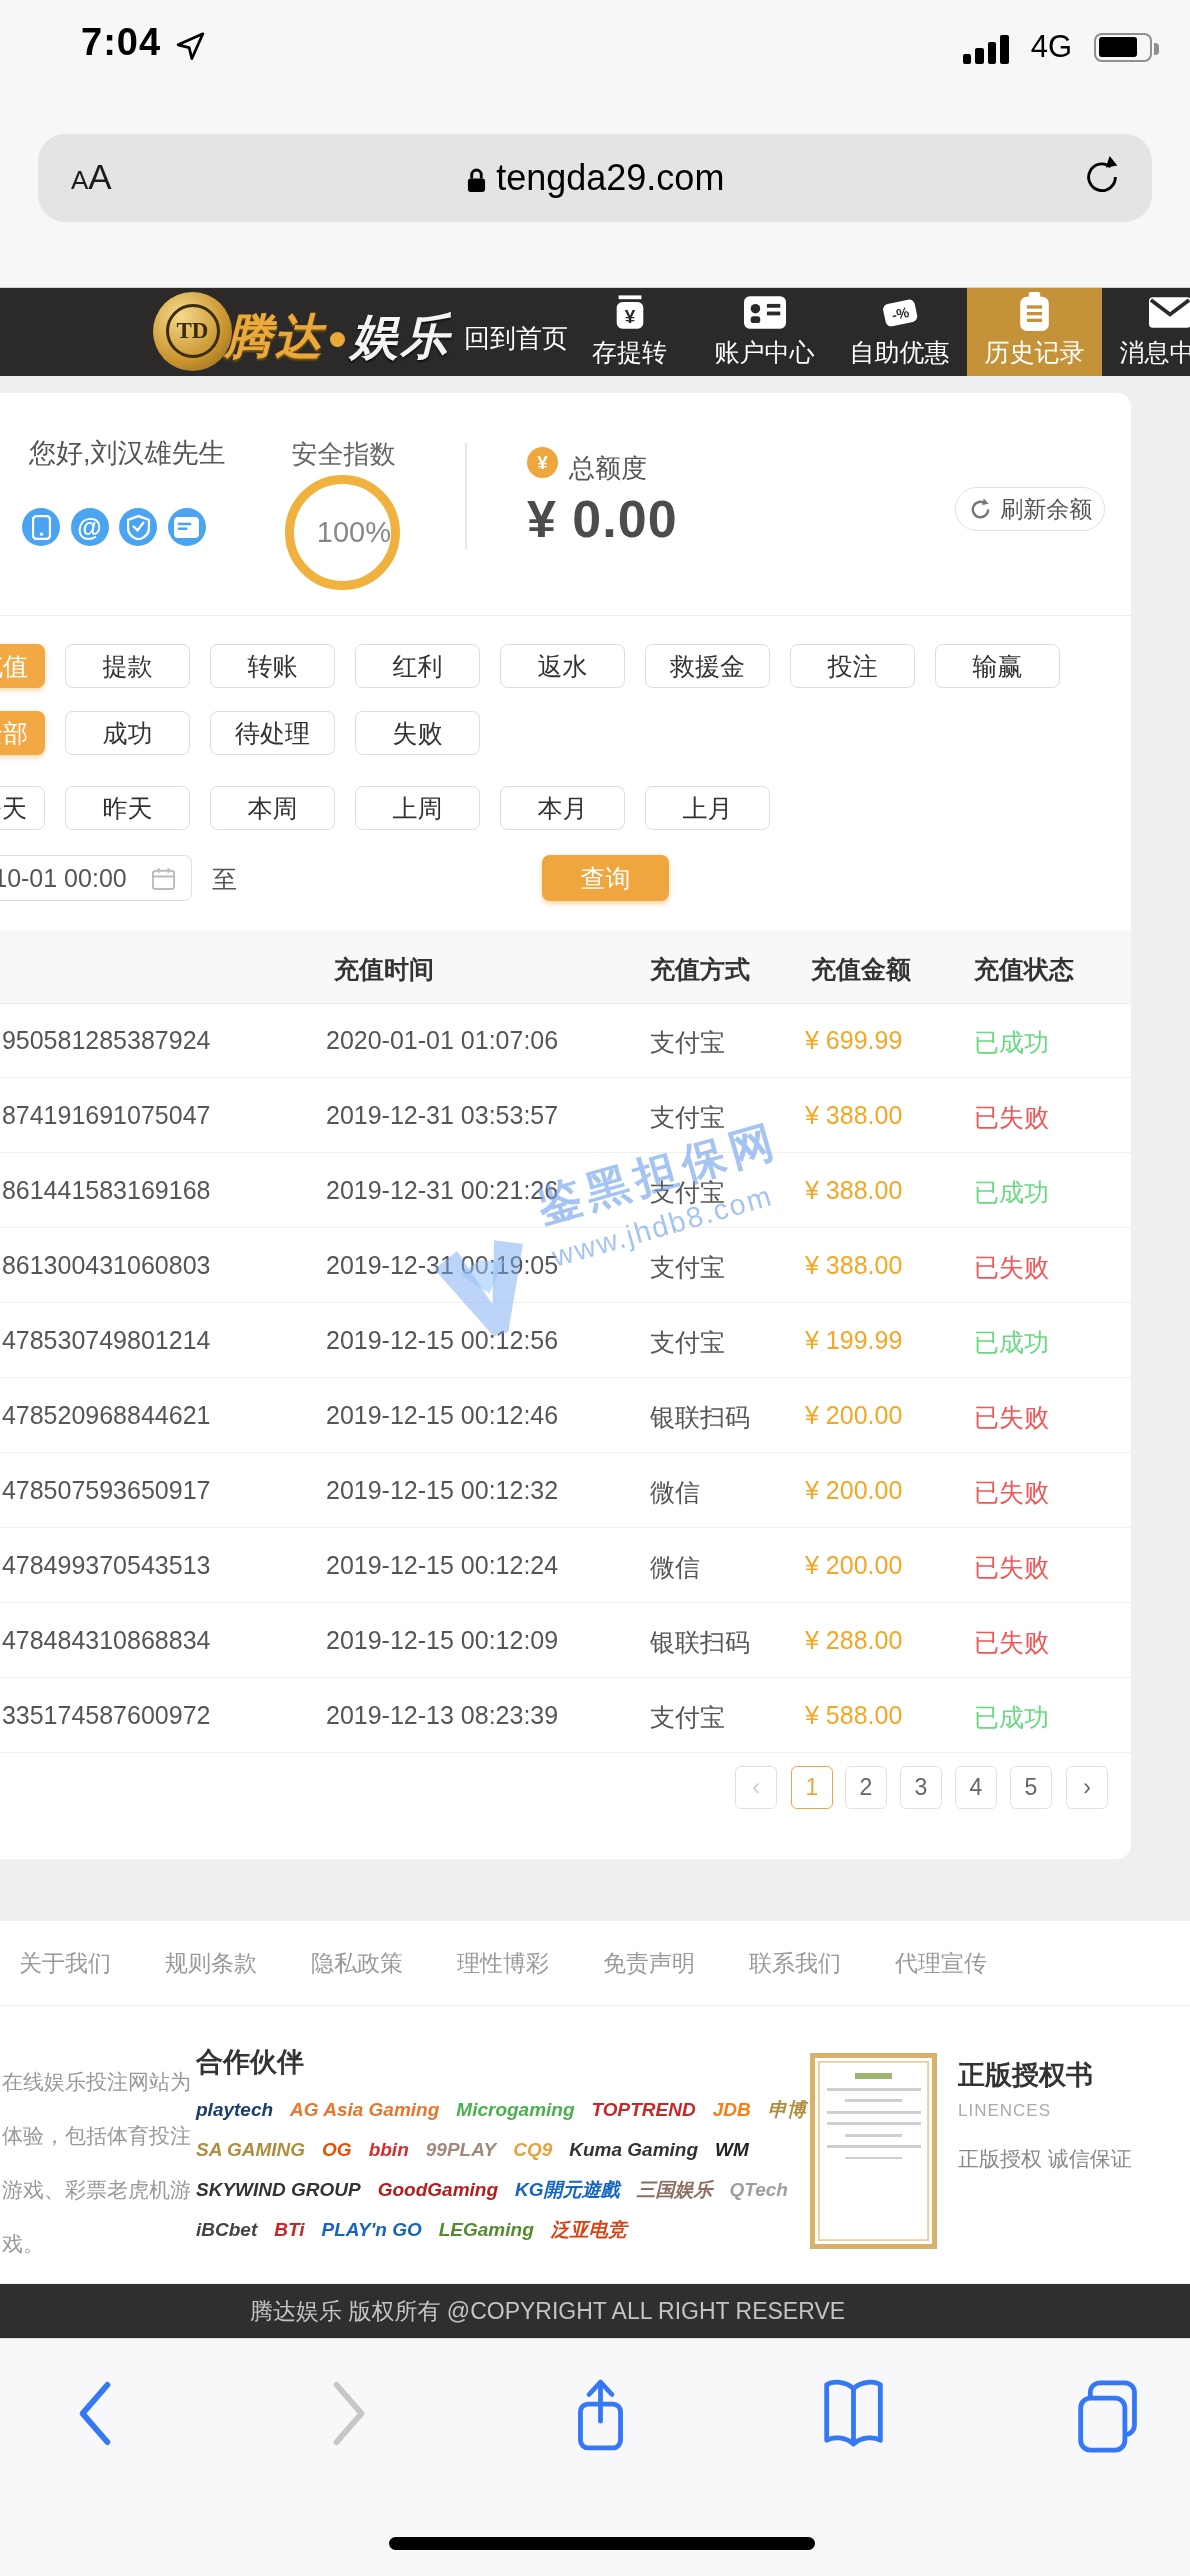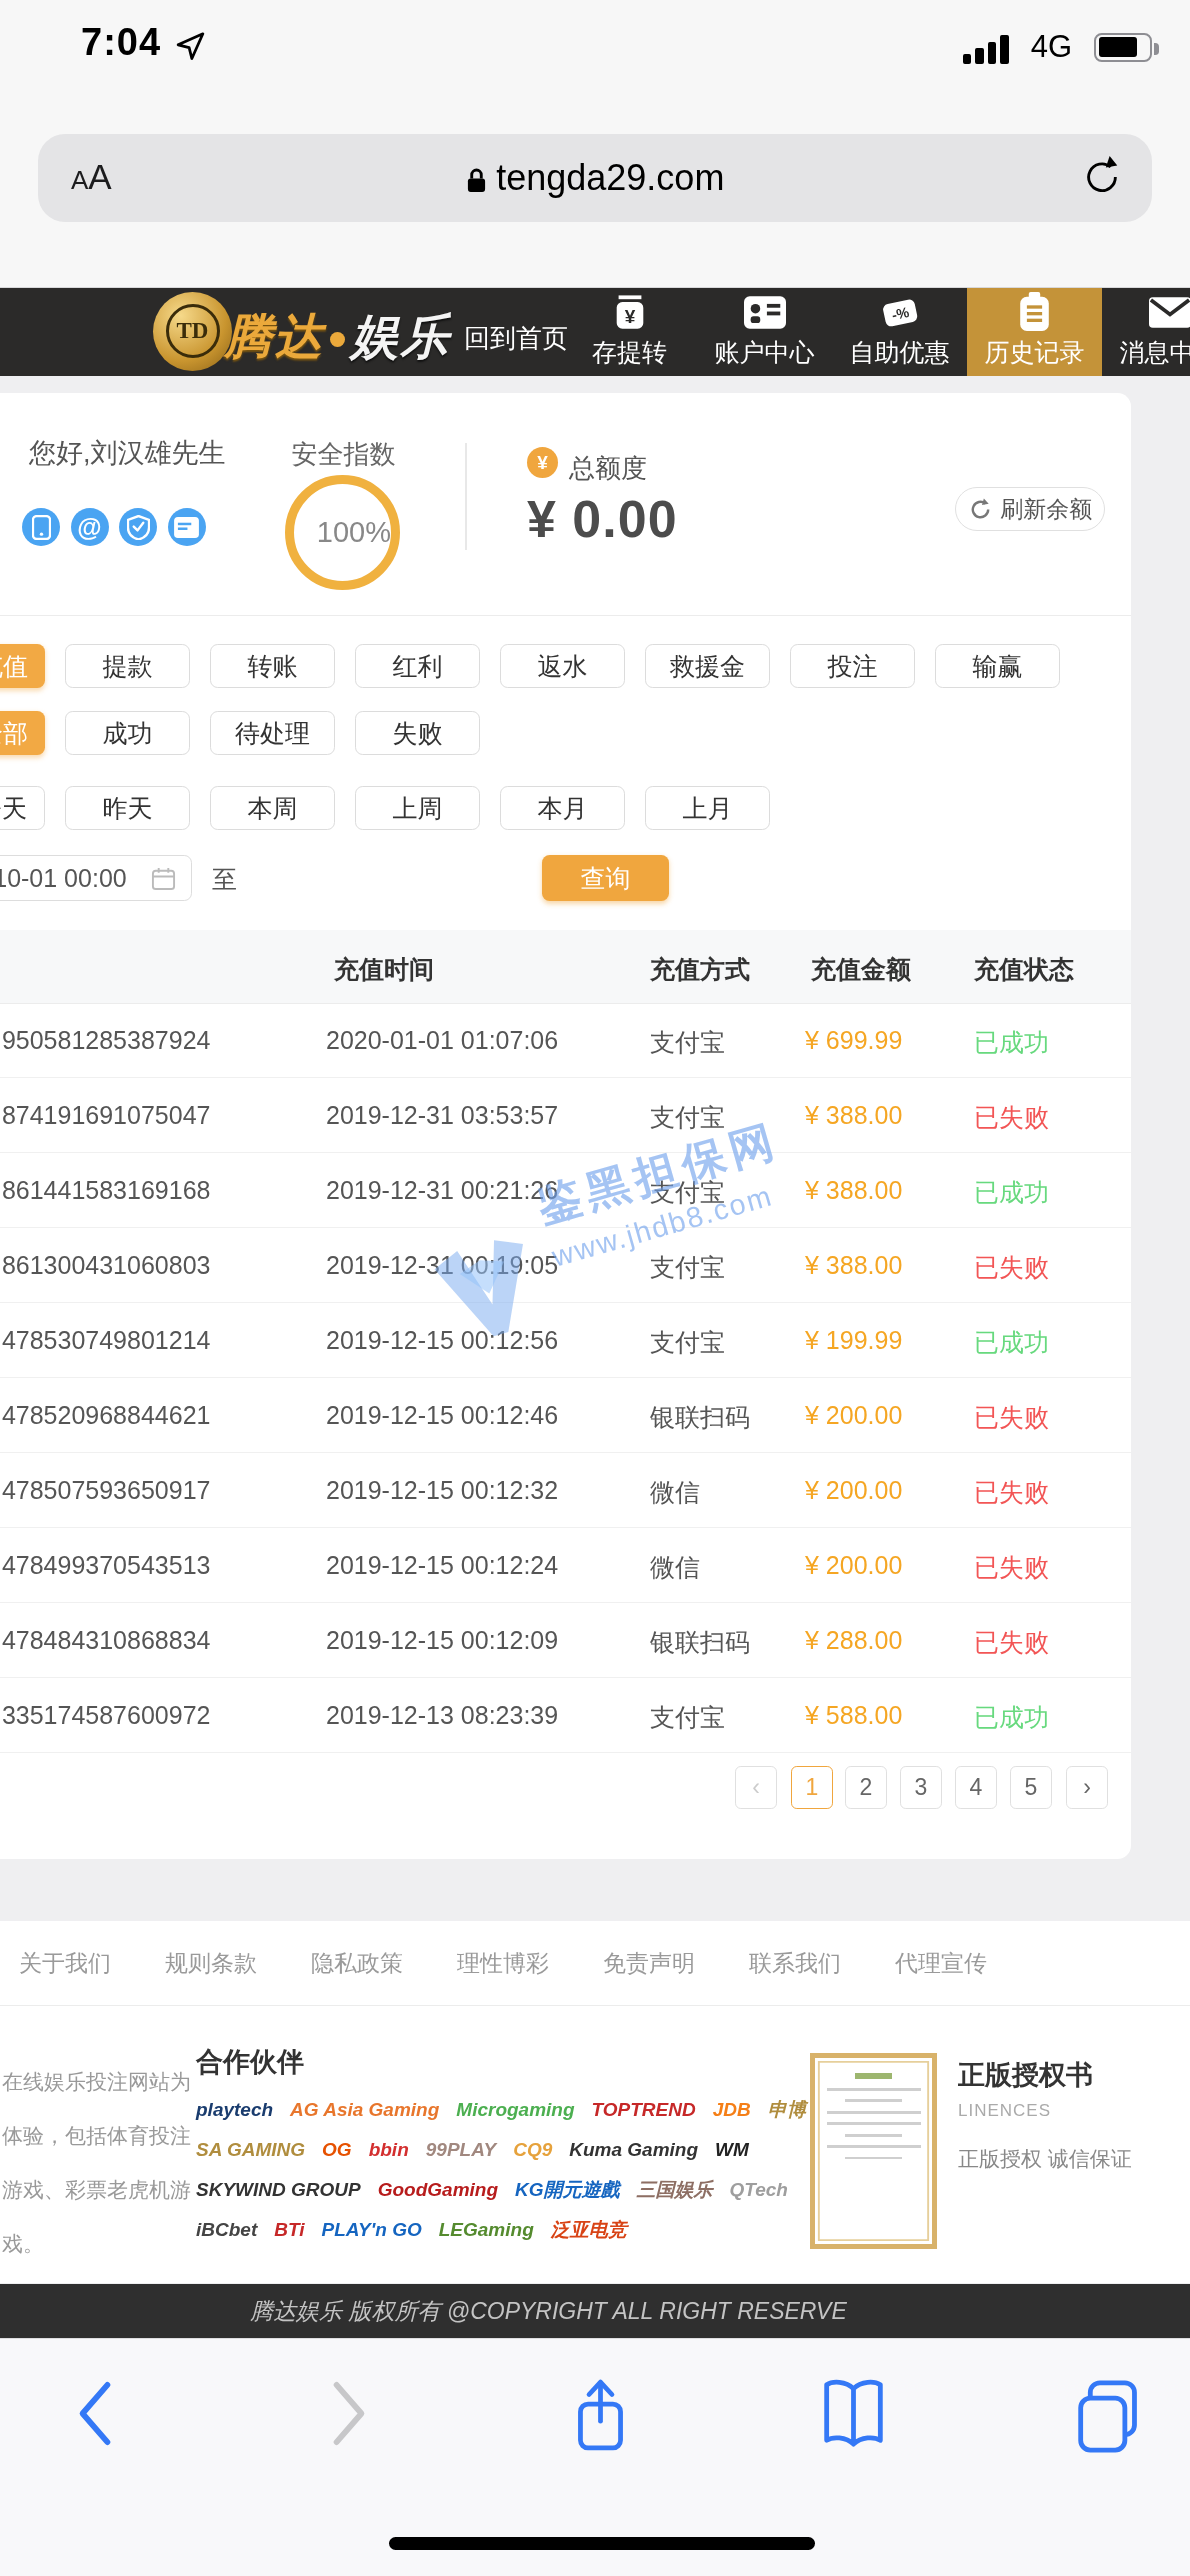--- a/index.html
+++ b/index.html
@@ -104,21 +104,21 @@
   .logo-row{display:flex;align-items:center;gap:17px;height:40px;}
   .plogo{font-size:19px;font-weight:bold;font-style:italic;white-space:nowrap;}
   .cert{position:absolute;left:810px;top:132px;width:127px;height:196px;background:#fff;border:5.8px solid #d8b26a;
      box-shadow:inset 0 0 0 2.9px #fff, inset 0 0 0 4.8px #e6cf9b;padding:15.3px 11.5px;display:flex;flex-direction:column;gap:8.6px;align-items:center;}
   .cert i{display:block;height:2.9px;background:#cfcfcf;width:100%;}
   .cert i.short{width:60%;} .cert i.tint{background:#9db66f;height:5.8px;width:40%;}
   .cert-title{position:absolute;left:958px;top:136px;font-size:27px;font-weight:bold;color:#333;}
   .cert-sub{position:absolute;left:958px;top:180px;font-size:17px;color:#aaa;letter-spacing:1px;}
   .cert-note{position:absolute;left:958px;top:224px;font-size:21px;color:#888;}
   .copyright{position:absolute;left:0;top:2284px;width:1190px;height:55px;background:#2f2f2f;}
-  .copyright span{position:absolute;left:250px;top:0;line-height:55px;font-size:23px;color:#c4c4c4;font-style:italic;}
+  .copyright span{position:absolute;left:250px;top:0;line-height:55px;font-size:23px;color:#c4c4c4;}
 
   
   .toolbar{position:absolute;left:0;top:2338px;width:1190px;height:238px;background:#f8f8fa;border-top:1px solid #dddde0;}
   .tb-ic{position:absolute;top:38px;}
   .home-indicator{position:absolute;left:389px;top:198px;width:426px;height:13.4px;border-radius:6.7px;background:#000;}
 </style>
 </head>
 <body>
 
 <div class="phone">

